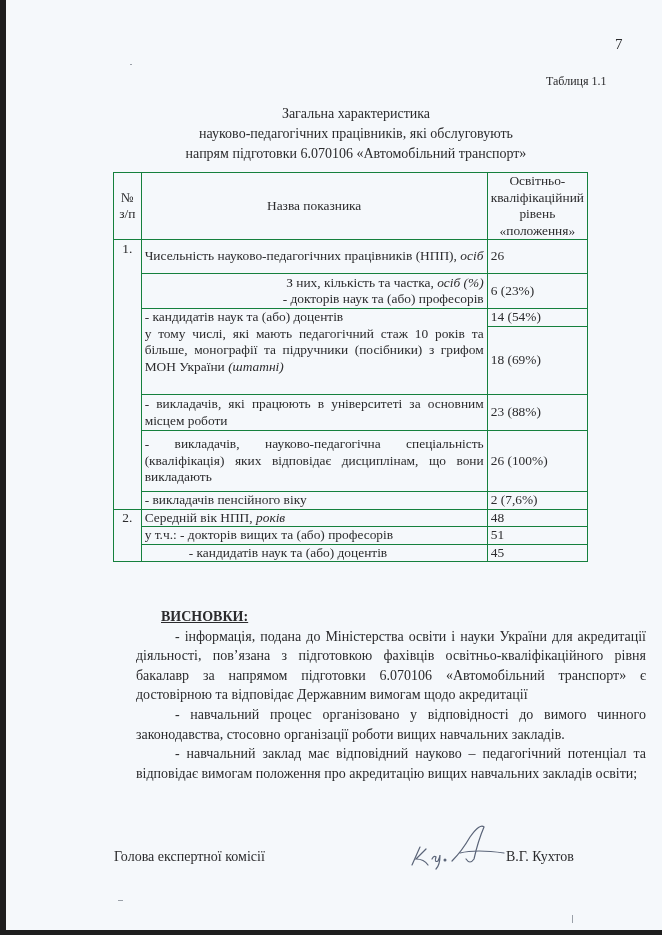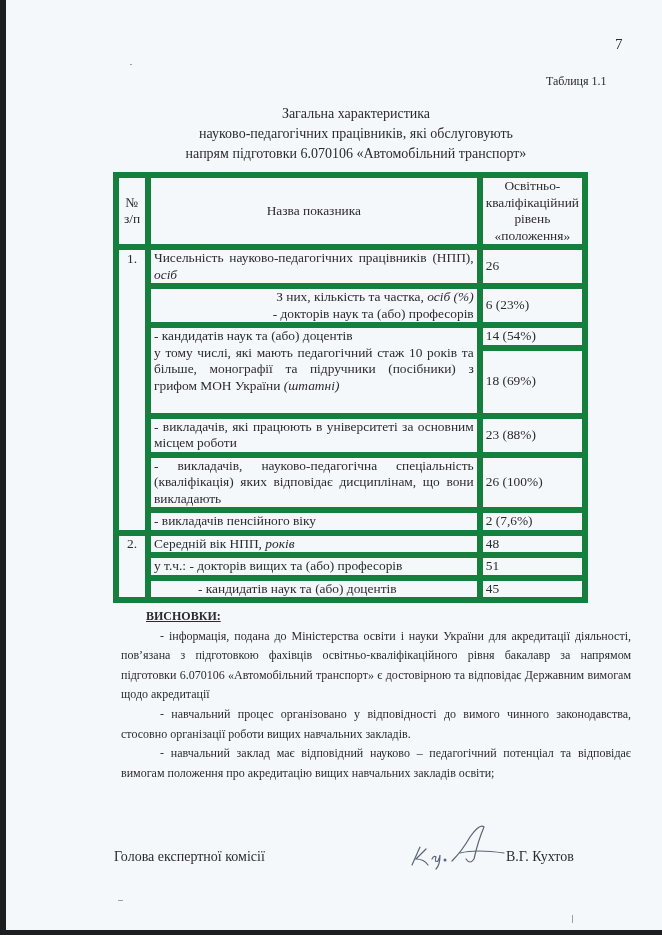--- a/index.html
+++ b/index.html
@@ -18,33 +18,33 @@
     .table-label { position: absolute; left: 540px; top: 74px; font-size: 12px; }
     .title {
       position: absolute; left: 0; width: 700px; top: 104px;
       text-align: center; font-size: 14px; line-height: 20px;
     }
     table.data {
       position: absolute; left: 107px; top: 172px; width: 475px;
       border-collapse: collapse; font-size: 13.4px; line-height: 16.5px;
     }
     table.data td, table.data th {
-      border: 6px solid #15803d; padding: 0 3px; vertical-align: middle; font-weight: normal;
+      border: 1px solid #15803d; padding: 0 3px; vertical-align: middle; font-weight: normal;
     }
     .col-num { width: 21px; text-align: center; }
     .col-name { width: 305px; text-align: justify; }
     .col-val { text-align: left; }
     th.col-val, th.col-name, th.col-num { text-align: center; }
     .bold { font-weight: normal; }
     .it { font-style: italic; font-weight: normal; }
     .nb-bottom { border-bottom: none !important; }
     .indent1 { padding-left: 47px !important; }
     .conclusions {
-      position: absolute; left: 115px; top: 607px; width: 510px;
-      font-size: 12px; line-height: 19.6px; text-align: justify;
+      position: absolute; left: 130px; top: 607px; width: 510px;
+      font-size: 14px; line-height: 19.6px; text-align: justify;
     }
     .conclusions .heading { font-weight: bold; text-decoration: underline; padding-left: 0; }
     .conclusions p { margin: 0; text-indent: 39px; }
     .conclusions p.noindent { text-indent: 0; }
     .signature-row { position: absolute; top: 849px; left: 108px; width: 500px; font-size: 14px; }
     .sig-role { position: absolute; left: 0; top: 0; }
     .sig-name { position: absolute; left: 392px; top: 0; }
     .sig-scribble { position: absolute; left: 290px; top: -28px; }
     .speck { position: absolute; background: #9aa0a8; }
   </style>
@@ -107,21 +107,21 @@
     </tr>
     <tr style="height:68px">
       <td class="col-val">18 (69%)</td>
     </tr>
 
     <tr style="height:36px">
       <td class="col-name">- викладачів, які працюють в університеті за основним місцем роботи</td>
       <td class="col-val">23 (88%)</td>
     </tr>
 
-    <tr style="height:53px">
+    <tr style="height:61px">
       <td class="col-name">- викладачів, науково-педагогічна спеціальність (кваліфікація) яких відповідає дисциплінам, що вони викладають</td>
       <td class="col-val">26 (100%)</td>
     </tr>
 
     <tr style="height:17px">
       <td class="col-name">- викладачів пенсійного віку</td>
       <td class="col-val">2 (7,6%)</td>
     </tr>
 
     <tr style="height:17px">

